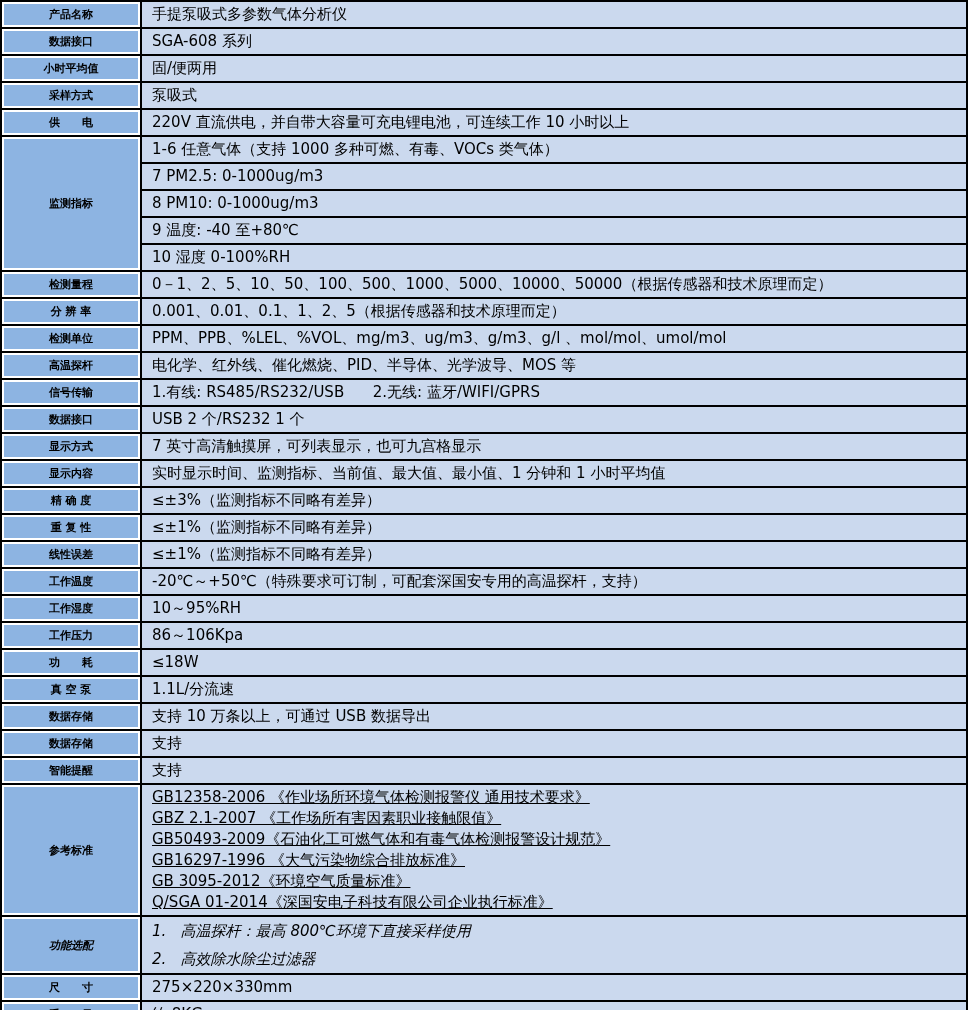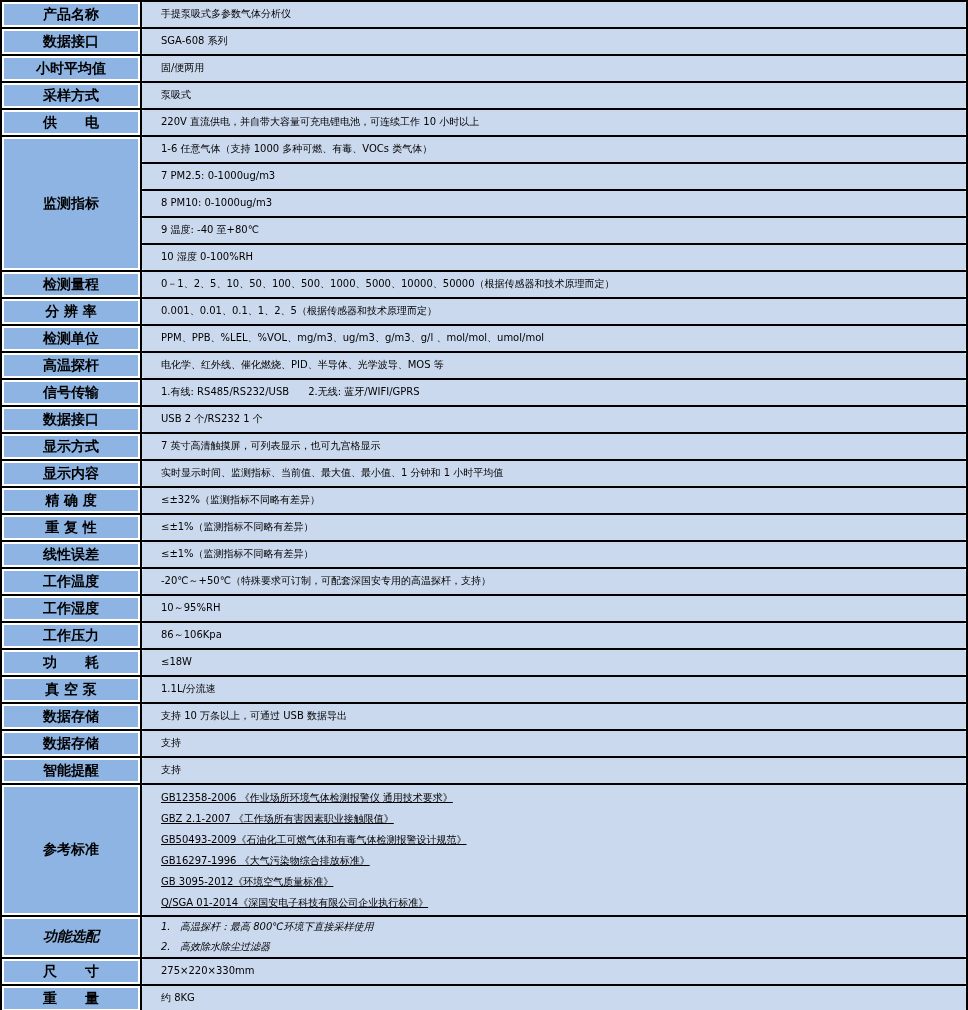--- a/index.html
+++ b/index.html
@@ -12,40 +12,39 @@
   }
   .spec-table col.c-label { width: 140px; }
   .spec-table td {
     border: 2px solid #000;
     vertical-align: middle;
     overflow: hidden;
   }
   td.label {
     background: #8db4e2;
     font-weight: bold;
-    font-size: 14px;
+    font-size: 11px;
     text-align: center;
     box-shadow: inset 0 0 0 2px #ffffff;
     padding: 0 4px;
   }
   td.val {
     background: #cbd9ee;
-    font-size: 10px;
+    font-size: 15px;
     text-align: left;
-    padding: 0 19px;
+    padding: 0 10px;
     white-space: pre-wrap;
     line-height: 1.25;
-    border-radius: 6px;
   }
   tr.r-norm { height: 27px; }
   tr.r-sub  { height: 27px; }
   tr.r-ref  { height: 128px; }
   tr.r-feat { height: 40px; font-style: italic; }
   td.val.ref  { line-height: 21px; padding-top: 2px; padding-bottom: 2px; text-decoration: underline; }
-  td.val.feat { line-height: 20px; margin-top: 24px; }
+  td.val.feat { line-height: 28px; margin-top: 24px; }
 </style>
 </head>
 <body>
 
 <table class="spec-table">
   <colgroup>
       <col class="c-label">
       <col class="c-value">
     </colgroup>
   <tbody>
@@ -112,21 +111,21 @@
     <tr class="r-norm">
       <td class="label">显示方式</td>
       <td class="val">7 英寸高清触摸屏，可列表显示，也可九宫格显示</td>
     </tr>
     <tr class="r-norm">
       <td class="label">显示内容</td>
       <td class="val">实时显示时间、监测指标、当前值、最大值、最小值、1 分钟和 1 小时平均值</td>
     </tr>
     <tr class="r-norm">
       <td class="label">精 确 度</td>
-      <td class="val">≤±32%（监测指标不同略有差异）</td>
+      <td class="val">≤±3%（监测指标不同略有差异）</td>
     </tr>
     <tr class="r-norm">
       <td class="label">重 复 性</td>
       <td class="val">≤±1%（监测指标不同略有差异）</td>
     </tr>
     <tr class="r-norm">
       <td class="label">线性误差</td>
       <td class="val">≤±1%（监测指标不同略有差异）</td>
     </tr>
     <tr class="r-norm">

